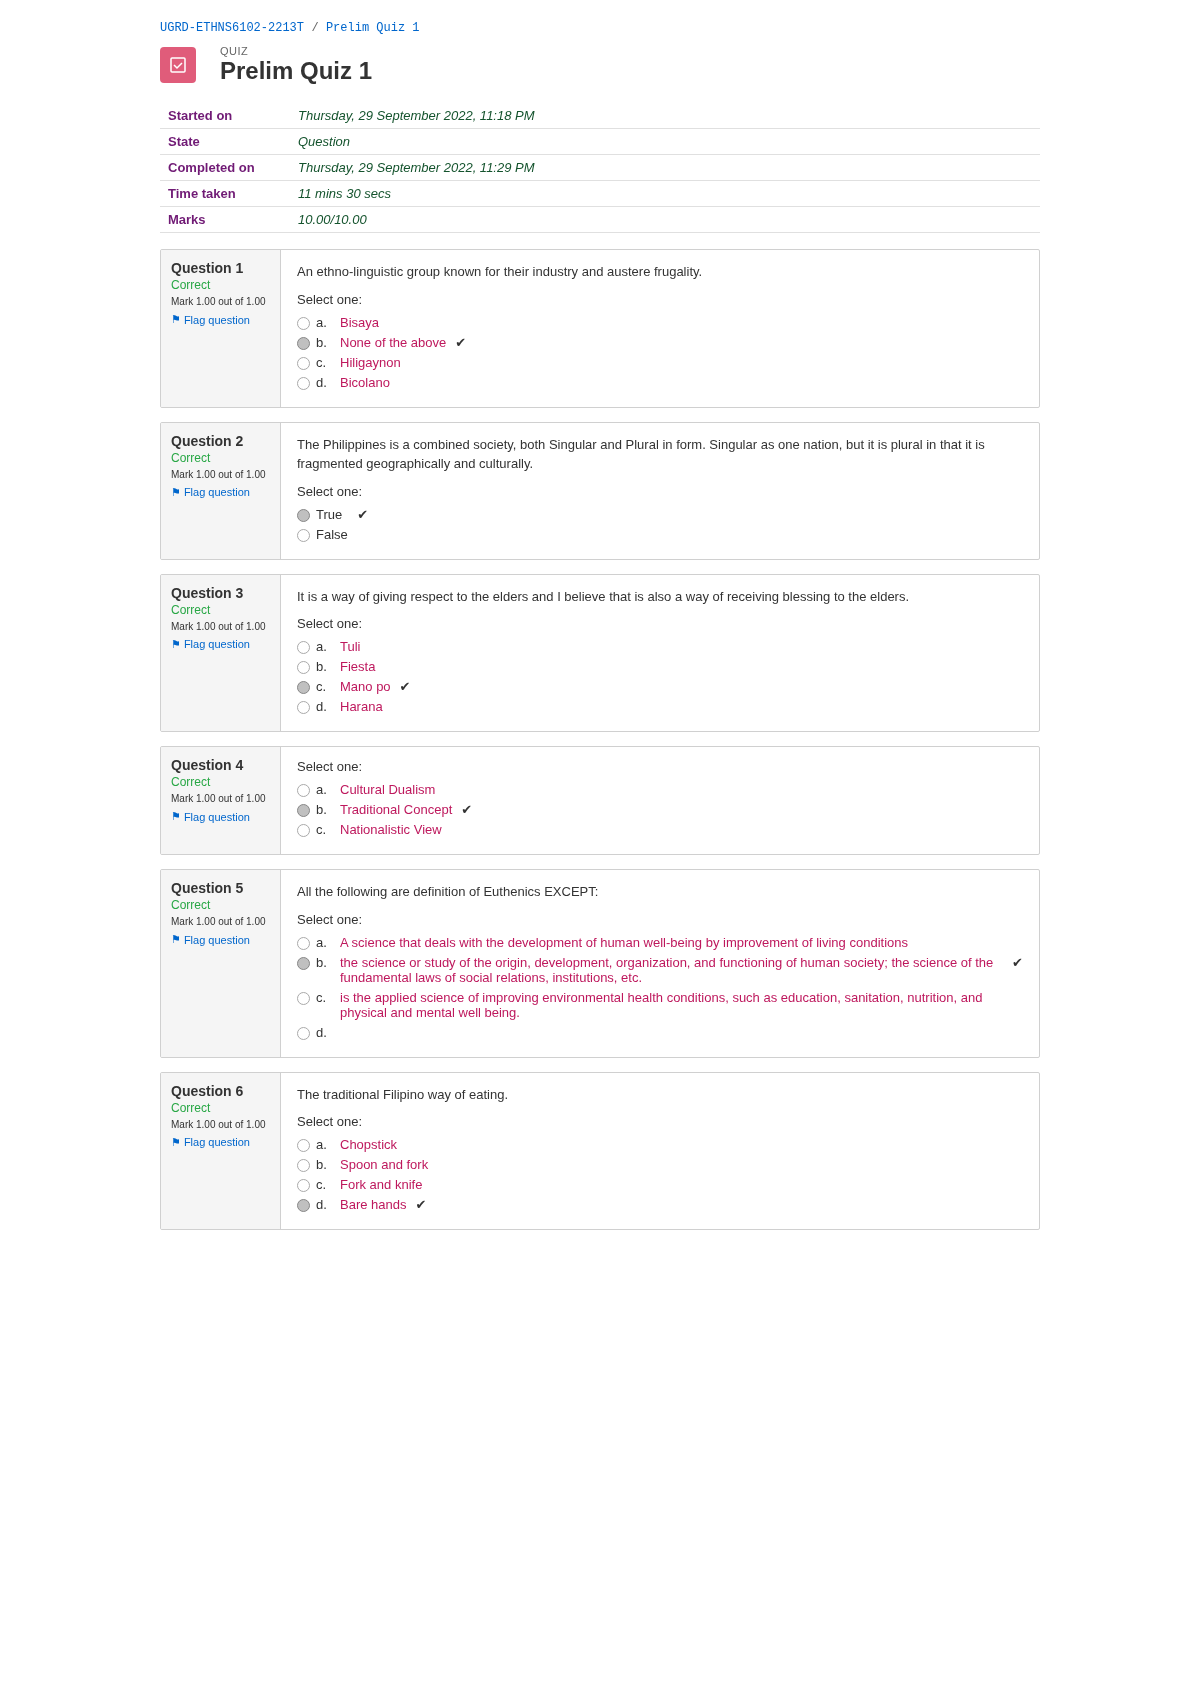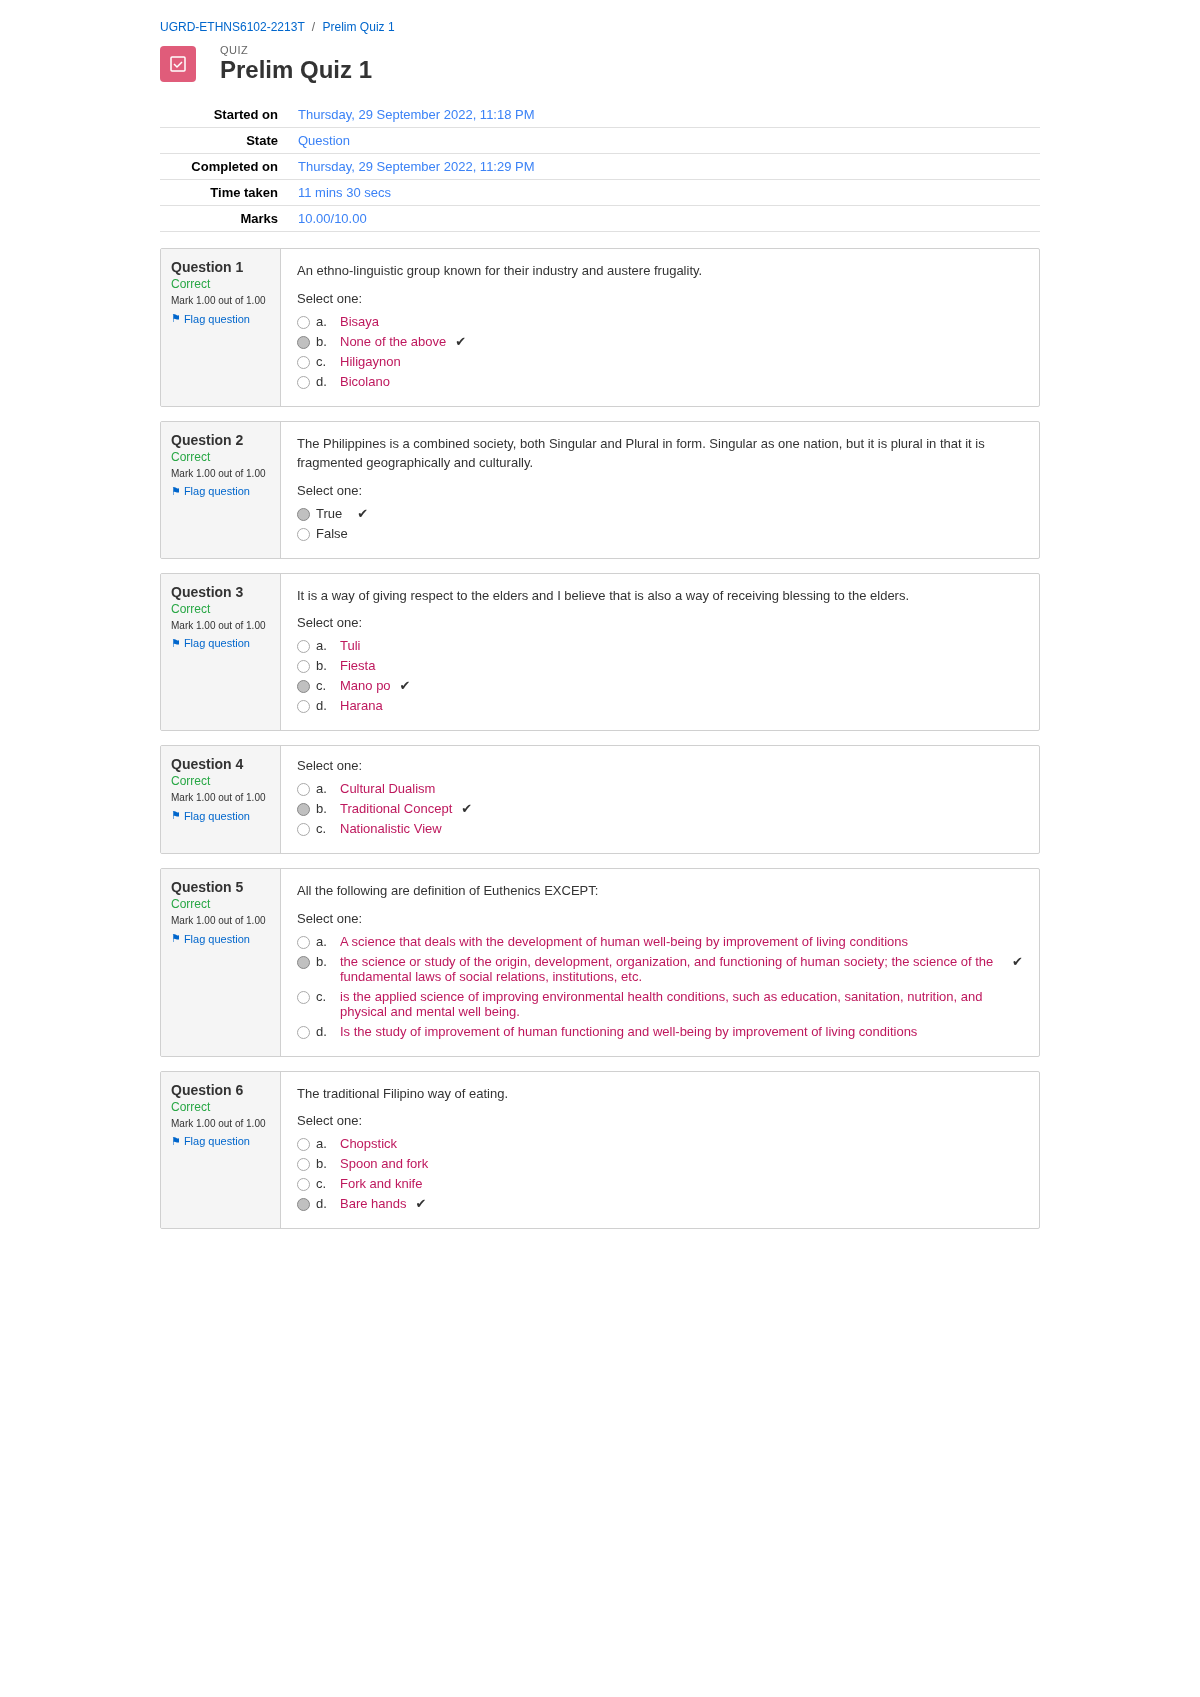--- a/index.html
+++ b/index.html
@@ -1,29 +1,29 @@
 <!DOCTYPE html>
 <html><head>
   <meta charset="utf-8">
   <style>
     * { box-sizing: border-box; margin: 0; padding: 0; }
     body { font-family: Arial, sans-serif; font-size: 13px; color: #333; background: #fff; }
     .page-wrapper { max-width: 900px; margin: 0 auto; padding: 20px 10px; }
     .breadcrumb { font-size: 12px; color: #0066cc; margin-bottom: 10px; }
-    .breadcrumb span { color: #0066cc; }
+    .breadcrumb span { color: #0066cc; font-family: Liberation Mono, monospace; }
     .breadcrumb .sep { color: #666; margin: 0 4px; }
     .quiz-header { display: flex; align-items: center; gap: 24px; margin-bottom: 18px; }
     .quiz-icon { width: 36px; height: 36px; background: #e05c7a; border-radius: 4px; display: flex; align-items: center; justify-content: center; color: white; font-size: 18px; flex-shrink: 0; }
     .quiz-title-area { display: flex; flex-direction: column; }
     .quiz-label { font-size: 11px; color: #666; text-transform: uppercase; letter-spacing: 0.5px; }
     .quiz-title { font-size: 24px; font-weight: bold; color: #333; }
     .info-table { width: 100%; border-collapse: collapse; margin-bottom: 16px; }
     .info-table tr td { padding: 5px 8px; font-size: 13px; border-bottom: 1px solid #e0e0e0; }
-    .info-table tr td:first-child { text-align: right; font-weight: bold; width: 130px; color: #000000; padding-right: 12px; }
-    .info-table tr td:last-child { color: #3b82f6; }
+    .info-table tr td:first-child { text-align: left; font-weight: bold; width: 130px; color: #701a75; padding-right: 12px; }
+    .info-table tr td:last-child { color: #14532d; font-style: italic; }
     .question-block { display: flex; margin-bottom: 14px; border: 1px solid #d0d0d0; border-radius: 2px; overflow: hidden; }
     .question-sidebar { width: 120px; min-width: 120px; background: #f5f5f5; border-right: 1px solid #d0d0d0; padding: 10px 10px; }
     .question-number { font-weight: bold; font-size: 14px; color: #333; }
     .question-status { color: #28a745; font-size: 12px; margin-top: 2px; }
     .question-mark { font-size: 10px; color: #333; margin-top: 4px; }
     .flag-link { font-size: 11px; color: #0066cc; margin-top: 6px; display: flex; align-items: center; gap: 3px; cursor: pointer; }
     .question-content { flex: 1; padding: 12px 16px; }
     .question-text { font-size: 13px; color: #333; margin-bottom: 10px; line-height: 1.5; }
     .select-one-label { font-size: 13px; margin-bottom: 8px; color: #333; }
     .option-list { list-style: none; padding: 0; }
@@ -231,21 +231,20 @@
               <span class="check-mark">✔</span>
             </li>
             <li class="option-item">
               <div class="radio-circle"></div>
               <span class="option-label">c.</span>
               <span class="option-text">is the applied science of improving environmental health conditions, such as education, sanitation, nutrition, and physical and mental well being.</span>
             </li>
             <li class="option-item">
               <div class="radio-circle"></div>
               <span class="option-label">d.</span>
-              <span class="option-text">Is the study of improvement of human functioning and well-being by improvement of living conditions</span>
             </li>
           </ul>
         </div>
       </div>
       <div class="question-block">
         <div class="question-sidebar">
           <div class="question-number">Question 6</div>
           <div class="question-status">Correct</div>
           <div class="question-mark">Mark 1.00 out of 1.00</div>
           <div class="flag-link"><span>⚑</span> Flag question</div>

